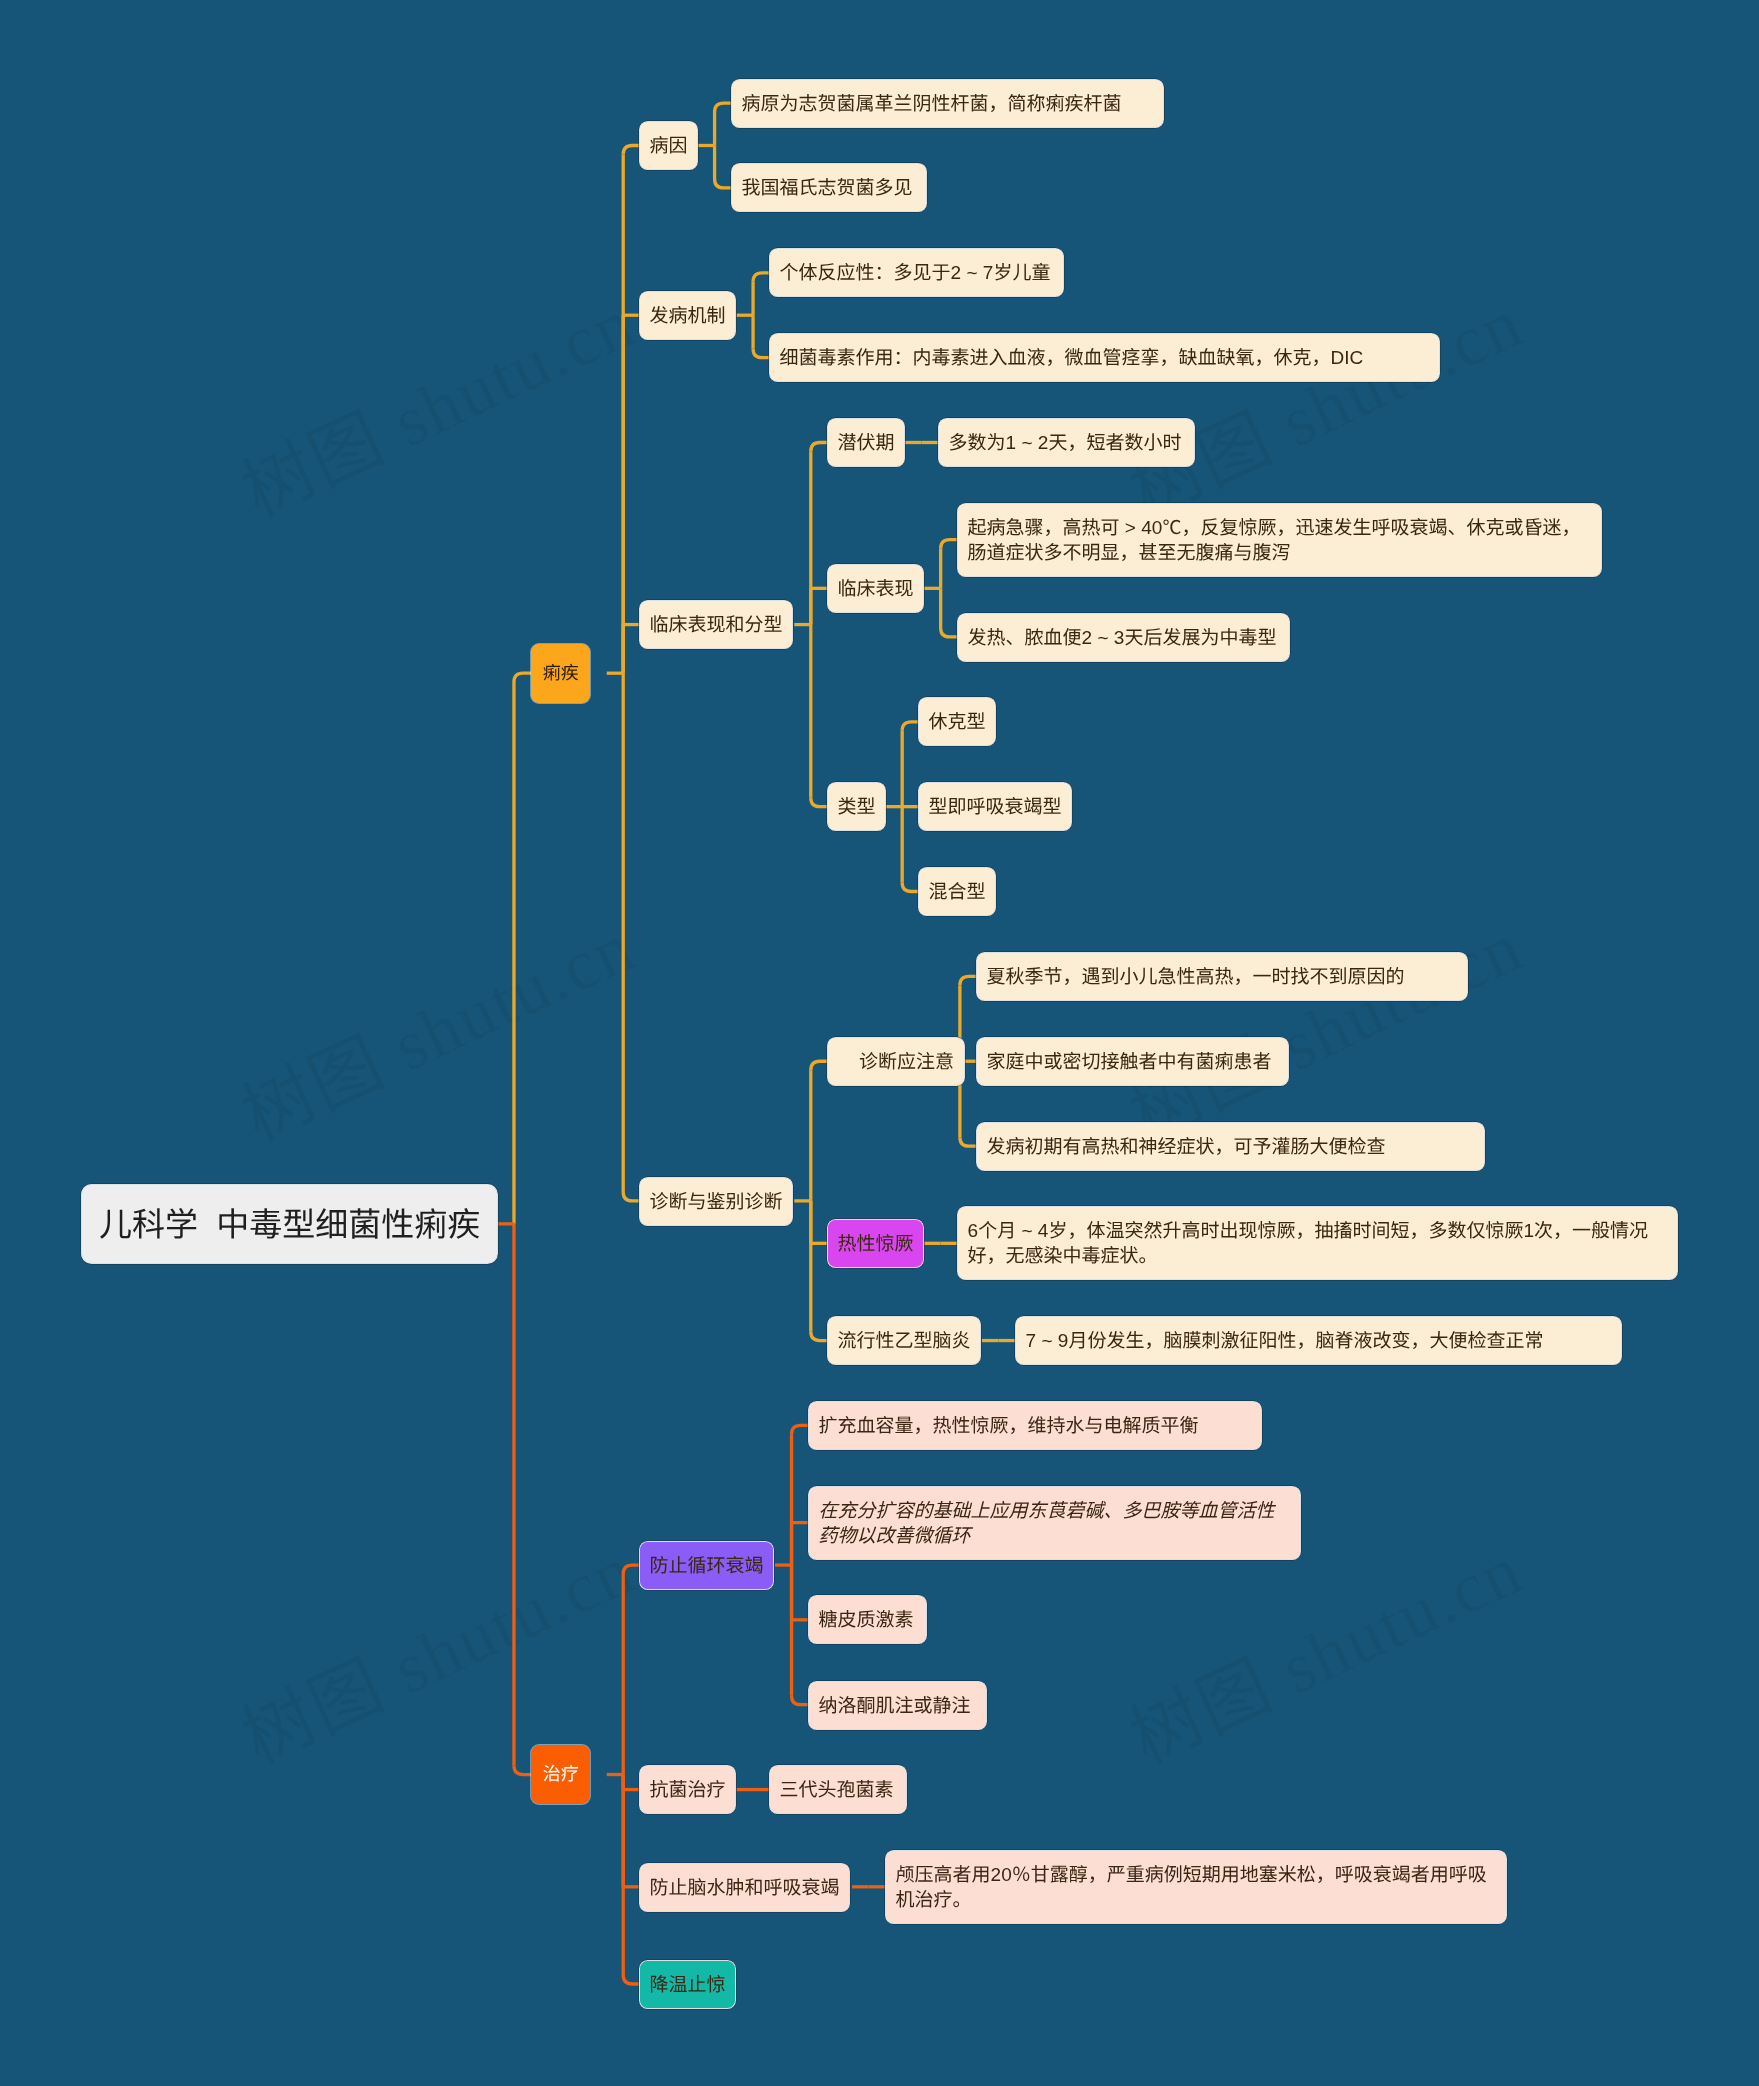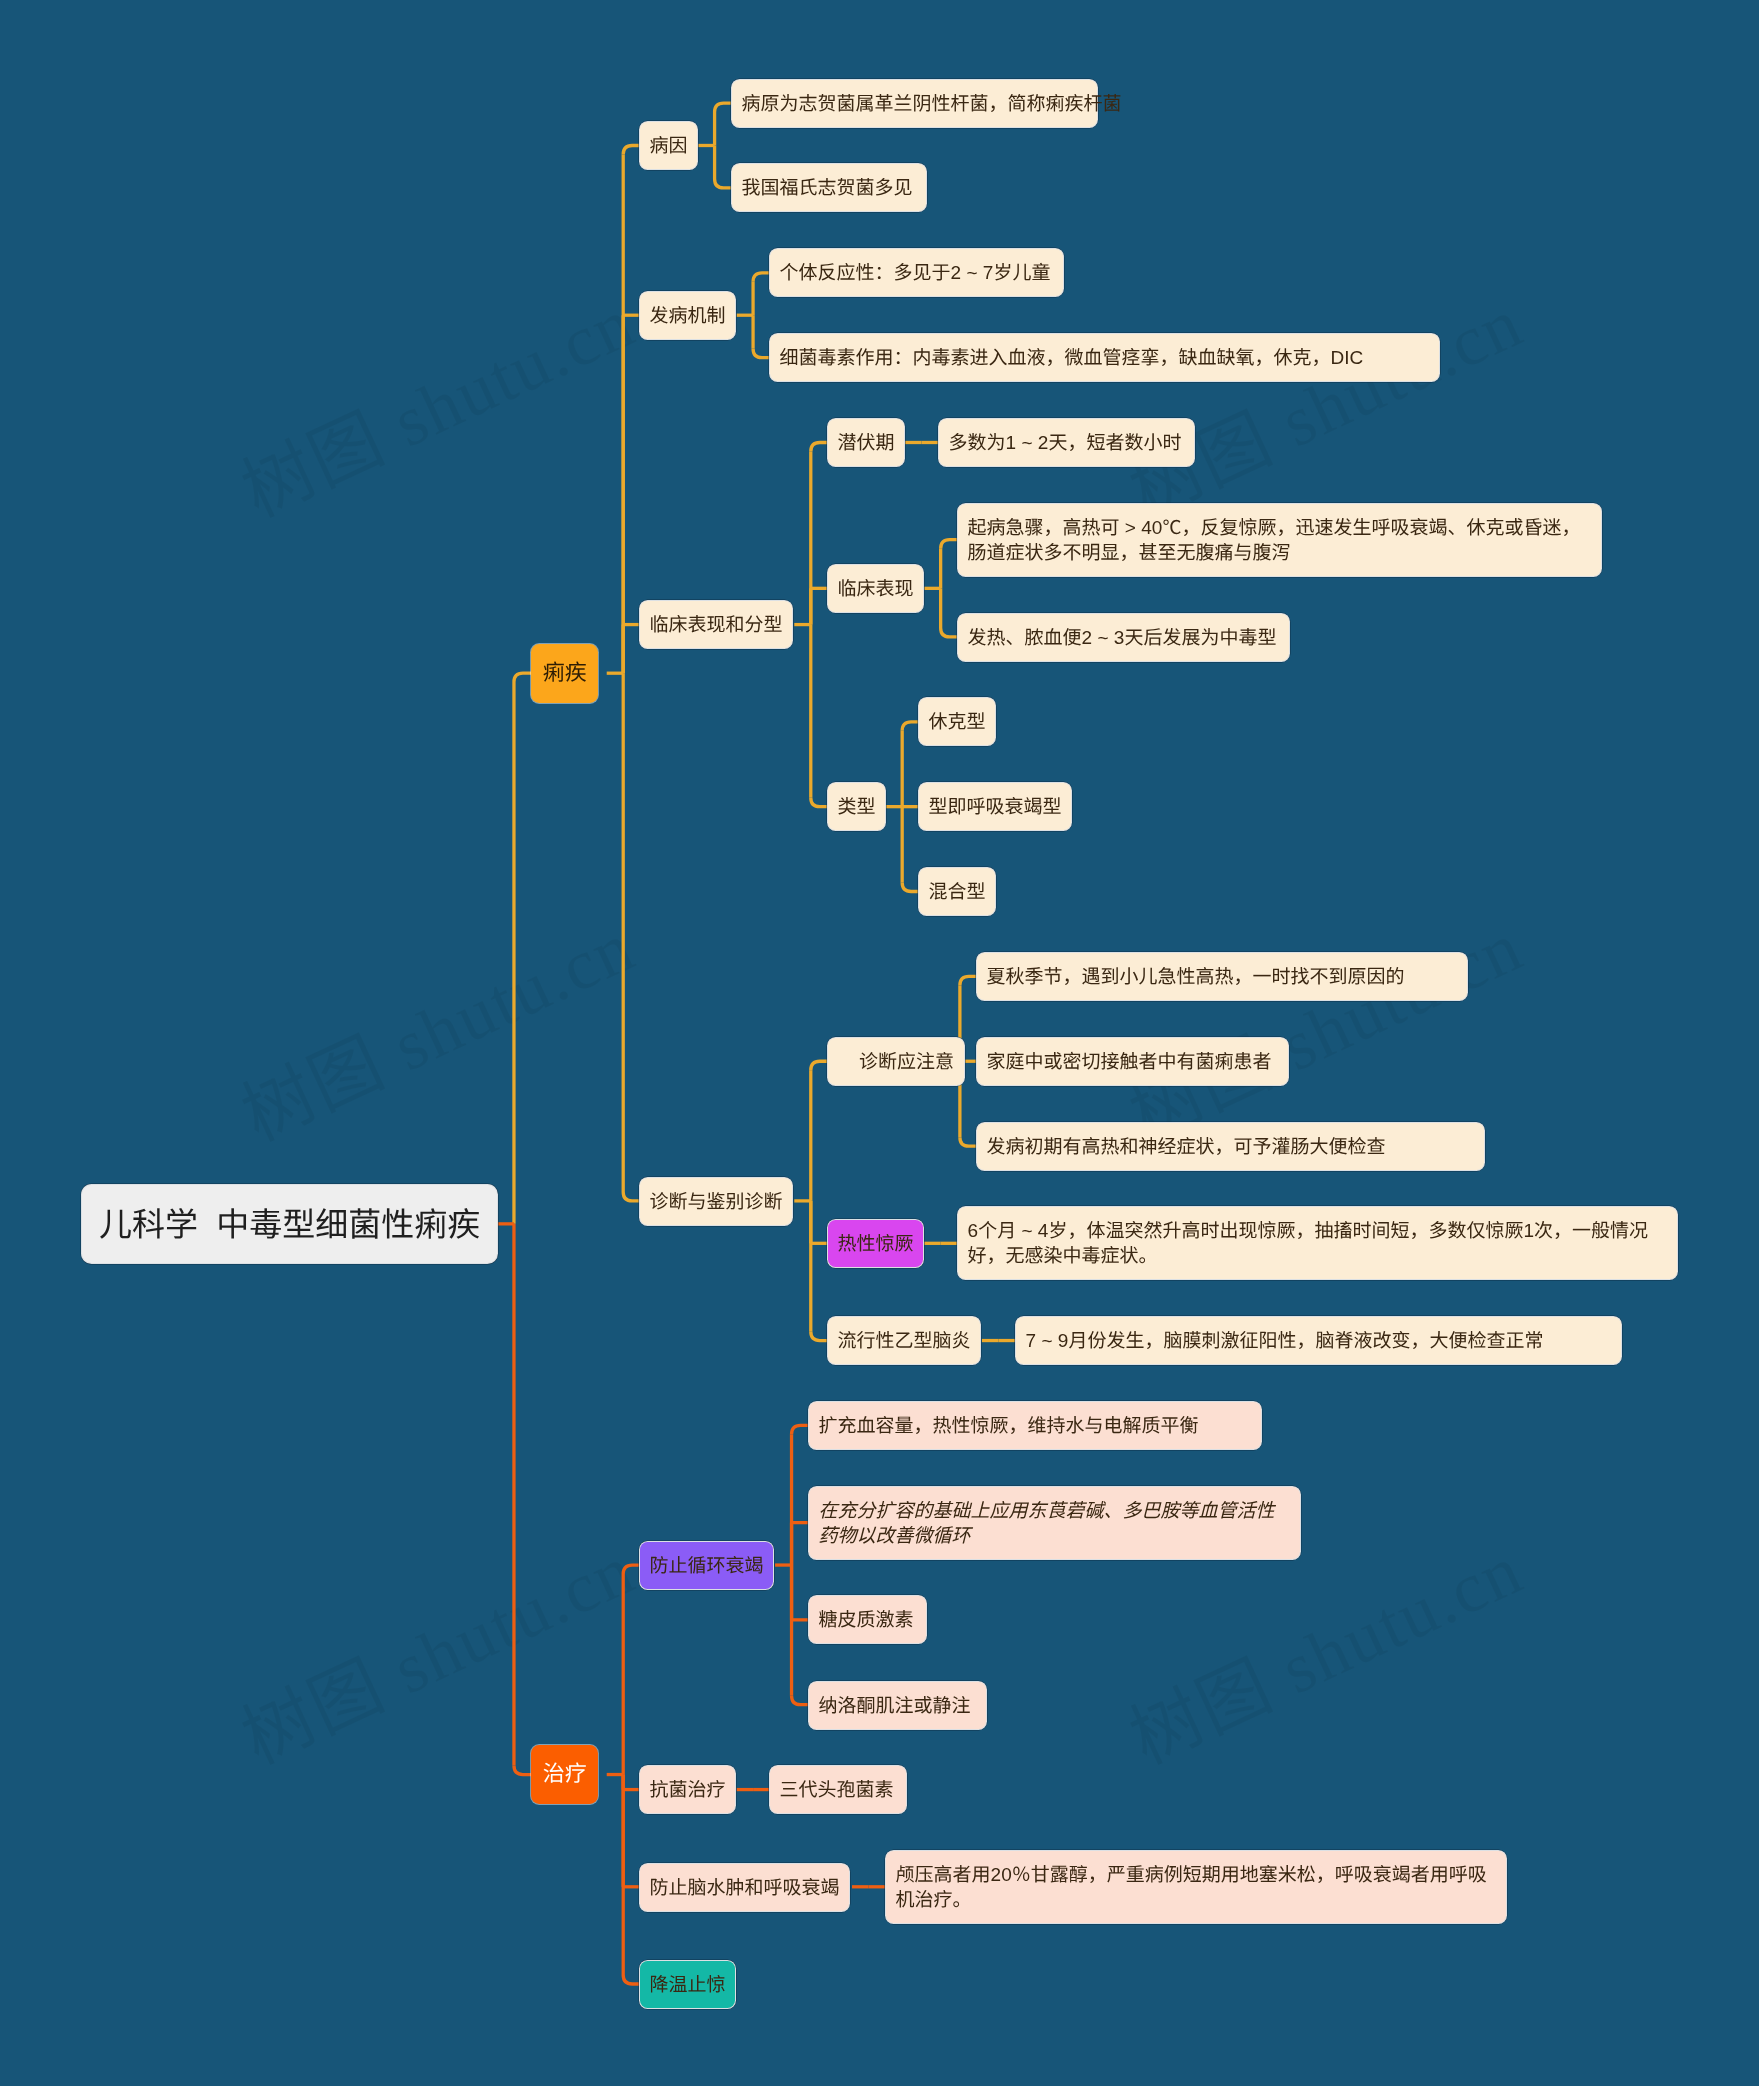--- a/index.html
+++ b/index.html
@@ -5,21 +5,21 @@
 <style>
 html,body{margin:0;padding:0;}
 body{width:1759px;height:2087px;background:#175578;position:relative;overflow:hidden;
      font-family:"Liberation Sans",sans-serif;-webkit-font-smoothing:antialiased;}
 #stage{position:absolute;inset:0;width:1759px;height:2087px;}
 svg#links{position:absolute;left:0;top:0;width:1759px;height:2087px;}
 .node{position:absolute;box-sizing:border-box;border-radius:7.6px;
       font-size:19px;line-height:25px;padding:11px 9.6px;white-space:pre;
       box-shadow:0 0 0 1px rgba(255,255,255,0.85), 0 0 0 1.5px rgba(12,40,62,0.8);}
 .n-root{font-size:33px;line-height:41px;padding:18.6px 17px;border-radius:9.6px;}
-.n-l1{font-size:22px;line-height:34px;padding:12.4px 11.7px;border-radius:8.2px;
+.n-l1{font-size:18px;line-height:34px;padding:12.4px 11.7px;border-radius:8.2px;
       box-shadow:0 0 0 0.9px rgba(255,255,255,0.45);}
 .wm{position:absolute;color:rgba(0,0,0,0.055);font-size:71px;font-family:"Liberation Serif",serif;
     transform:rotate(-25deg);transform-origin:left bottom;white-space:nowrap;pointer-events:none;letter-spacing:2.1px;}
 </style>
 </head>
 <body>
 
 <div id="stage">
   <div id="watermarks">
       <div class="wm" style="left: 266px; top: 434px;">树图 shutu.cn</div>
@@ -110,21 +110,21 @@
       <path d="M 1152 2467.8125 Q 1152 2480.8125 1165 2480.8125 L 1177 2480.8125" fill="none" stroke="#ee5f12" stroke-width="4.8" stroke-linecap="butt" stroke-linejoin="round"></path>
       <path d="M 1128 2277.5625 L 1152 2277.5625" fill="none" stroke="#ee5f12" stroke-width="4.8" stroke-linecap="butt" stroke-linejoin="round"></path>
       <path d="M 1096 2604.3125 L 1121 2604.3125" fill="none" stroke="#ee5f12" stroke-width="4.8" stroke-linecap="butt" stroke-linejoin="round"></path>
       <path d="M 1072 2604.3125 L 1096 2604.3125" fill="none" stroke="#ee5f12" stroke-width="4.8" stroke-linecap="butt" stroke-linejoin="round"></path>
       <path d="M 1264 2745.8125 L 1289 2745.8125" fill="none" stroke="#ee5f12" stroke-width="4.8" stroke-linecap="butt" stroke-linejoin="round"></path>
       <path d="M 1240 2745.8125 L 1264 2745.8125" fill="none" stroke="#ee5f12" stroke-width="4.8" stroke-linecap="butt" stroke-linejoin="round"></path>
     </svg>
   <div class="node n-root" style="background: rgb(238, 238, 238); color: rgb(31, 31, 31); left: 82px; top: 1185px;">儿科学  中毒型细菌性痢疾</div>
   <div class="node n-l1" style="background: rgb(252, 166, 27); color: rgb(45, 29, 5); left: 531px; top: 644px;">痢疾</div>
   <div class="node n-l2" style="background: rgb(252, 237, 213); color: rgb(58, 39, 18); left: 640px; top: 122px;">病因</div>
-  <div class="node n-l3" style="background: rgb(252, 237, 213); color: rgb(58, 39, 18); width: 365px; left: 732px; top: 80px;">病原为志贺菌属革兰阴性杆菌，简称痢疾杆菌</div>
+  <div class="node n-l3" style="background: rgb(252, 237, 213); color: rgb(58, 39, 18); width: 431px; left: 732px; top: 80px;">病原为志贺菌属革兰阴性杆菌，简称痢疾杆菌</div>
   <div class="node n-l3" style="background: rgb(252, 237, 213); color: rgb(58, 39, 18); width: 194px; left: 732px; top: 164px;">我国福氏志贺菌多见</div>
   <div class="node n-l2" style="background: rgb(252, 237, 213); color: rgb(58, 39, 18); left: 640px; top: 292px;">发病机制</div>
   <div class="node n-l3" style="background: rgb(252, 237, 213); color: rgb(58, 39, 18); width: 293px; left: 770px; top: 249px;">个体反应性：多见于2 ~ 7岁儿童</div>
   <div class="node n-l3" style="background: rgb(252, 237, 213); color: rgb(58, 39, 18); width: 669px; left: 770px; top: 334px;">细菌毒素作用：内毒素进入血液，微血管痉挛，缺血缺氧，休克，DIC</div>
   <div class="node n-l2" style="background: rgb(252, 237, 213); color: rgb(58, 39, 18); left: 640px; top: 601px;">临床表现和分型</div>
   <div class="node n-l3" style="background: rgb(252, 237, 213); color: rgb(58, 39, 18); left: 828px; top: 419px;">潜伏期</div>
   <div class="node n-l4" style="background: rgb(252, 237, 213); color: rgb(58, 39, 18); width: 255px; left: 939px; top: 419px;">多数为1 ~ 2天，短者数小时</div>
   <div class="node n-l3" style="background: rgb(252, 237, 213); color: rgb(58, 39, 18); left: 828px; top: 565px;">临床表现</div>
   <div class="node n-l4" style="background: rgb(252, 237, 213); color: rgb(58, 39, 18); width: 643px; left: 958px; top: 504px;">起病急骤，高热可 &gt; 40℃，反复惊厥，迅速发生呼吸衰竭、休克或昏迷，
 肠道症状多不明显，甚至无腹痛与腹泻</div>

